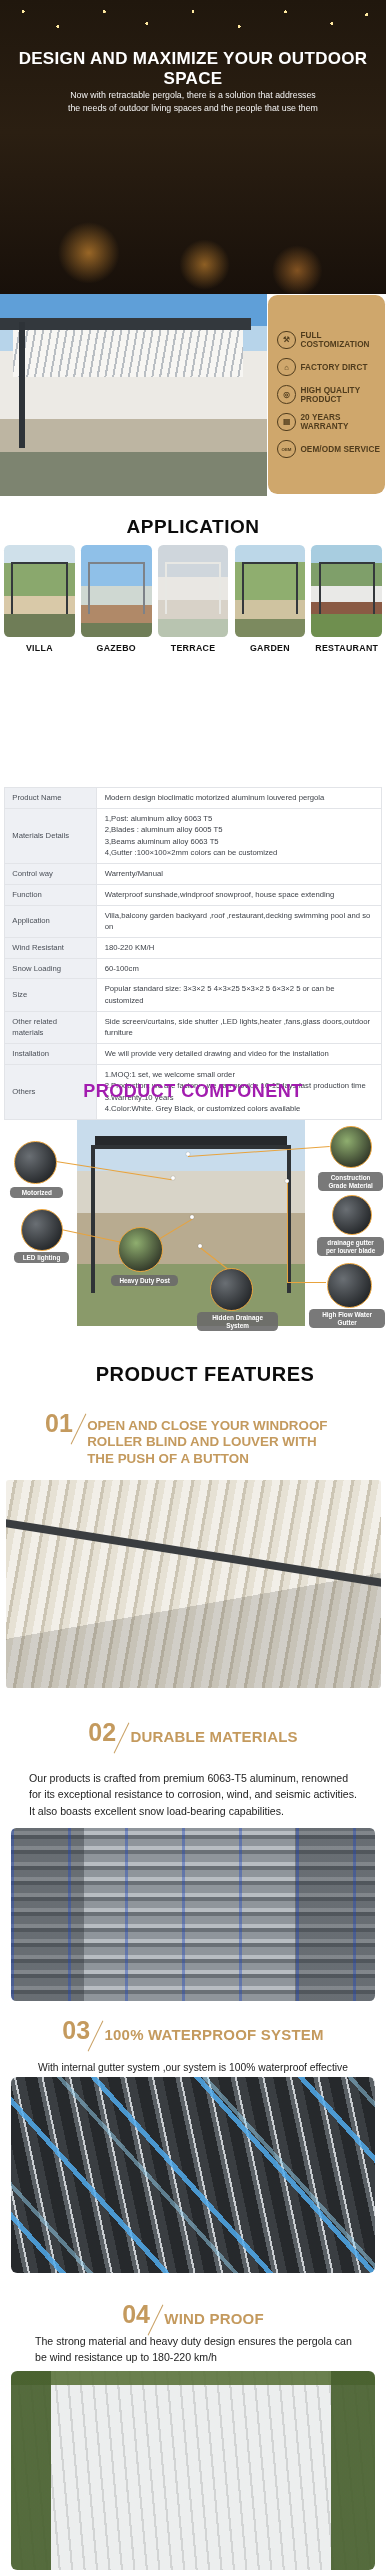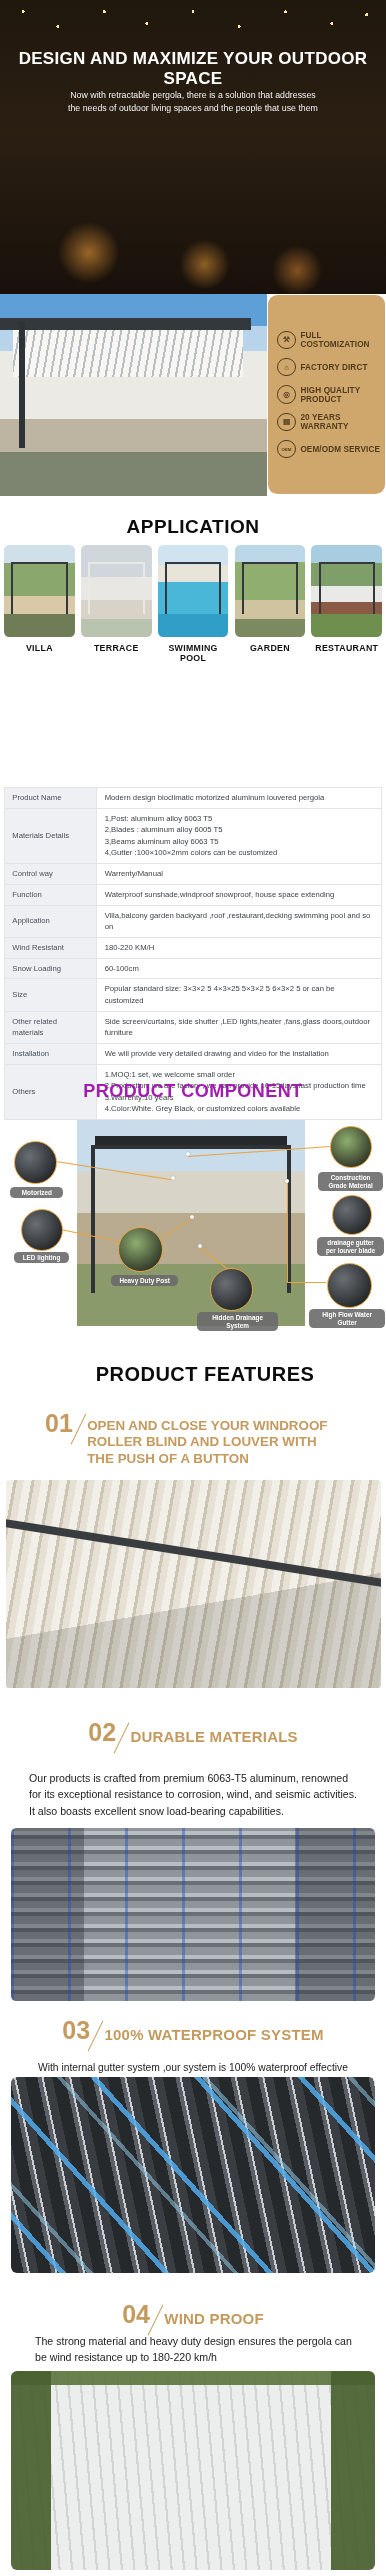--- a/index.html
+++ b/index.html
@@ -159,30 +159,30 @@
 
   <div class="app-title">APPLICATION</div>
   <div class="app-grid">
     <div class="app-item">
       <div class="ph ph-villa">
           <div class="frame"></div>
         </div>
       <div class="cap">VILLA</div>
     </div>
     <div class="app-item">
+      <div class="ph ph-gazebo">
+          <div class="frame gray"></div>
+        </div>
+      <div class="cap">GAZEBO</div>
+    </div>
+    <div class="app-item">
       <div class="ph ph-terrace">
           <div class="frame light"></div>
         </div>
       <div class="cap">TERRACE</div>
-    </div>
-    <div class="app-item">
-      <div class="ph ph-pool">
-          <div class="frame"></div>
-        </div>
-      <div class="cap">SWIMMING POOL</div>
     </div>
     <div class="app-item">
       <div class="ph ph-garden">
           <div class="frame"></div>
         </div>
       <div class="cap">GARDEN</div>
     </div>
     <div class="app-item">
       <div class="ph ph-rest">
           <div class="frame"></div>

